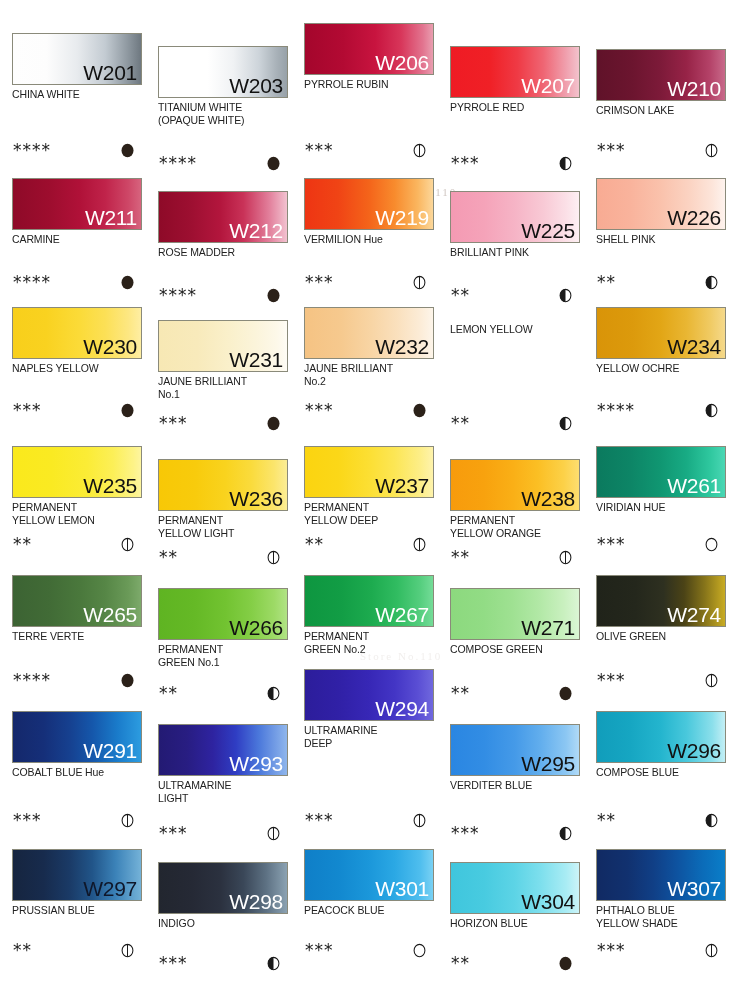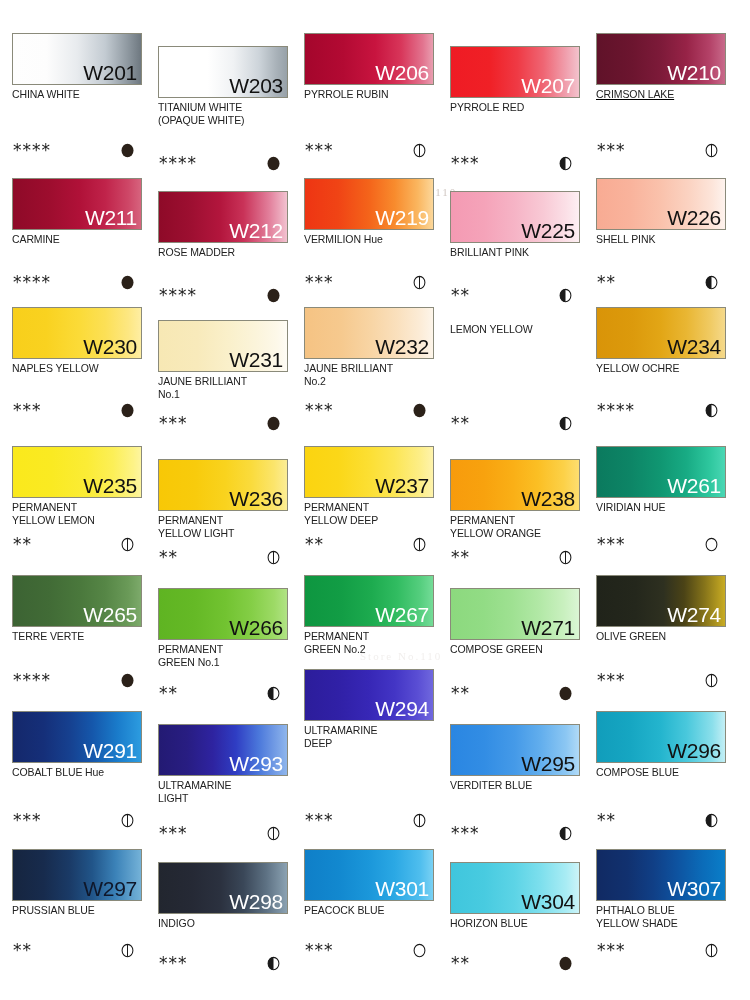--- a/index.html
+++ b/index.html
@@ -110,21 +110,21 @@
       </div>
       <div class="cname">TITANIUM WHITE
 (OPAQUE WHITE)</div>
     </div>
     <div class="rating" style="left: 158px; top: 153px;">
       <span class="stars">****</span>
       <span class="transp" title="opaque" style="left: 108px;"><svg viewBox="0 0 20 20" width="15" height="15">
           <ellipse cx="10" cy="10" rx="8" ry="9" fill="#2b2119"></ellipse>
         </svg></span>
     </div>
-    <div class="cell" style="left: 304px; top: 33px;">
+    <div class="cell" style="left: 304px; top: 23px;">
       <div class="swatch">
         <div class="grad" style="background: linear-gradient(90deg, rgb(164, 6, 44) 0%, rgb(179, 10, 51) 30%, rgb(200, 20, 63) 55%, rgb(216, 54, 90) 75%, rgb(226, 116, 143) 92%, rgb(233, 158, 176) 100%);"></div>
         <div class="code" style="color: rgb(255, 255, 255);">W206</div>
       </div>
       <div class="cname">PYRROLE RUBIN</div>
     </div>
     <div class="rating" style="left: 304px; top: 140px;">
       <span class="stars">***</span>
       <span class="transp" title="semi-transparent" style="left: 108px;"><svg viewBox="0 0 20 20" width="15" height="15">
           <ellipse cx="10" cy="10" rx="7.2" ry="8.2" fill="#fff" stroke="#1a1a1a" stroke-width="1.4"></ellipse>
@@ -138,21 +138,21 @@
       </div>
       <div class="cname">PYRROLE RED</div>
     </div>
     <div class="rating" style="left: 450px; top: 153px;">
       <span class="stars">***</span>
       <span class="transp" title="semi-opaque" style="left: 108px;"><svg viewBox="0 0 20 20" width="15" height="15">
           <ellipse cx="10" cy="10" rx="7.2" ry="8.2" fill="#fff" stroke="#1a1a1a" stroke-width="1.4"></ellipse>
           <path d="M10 1.6 A7.2 8.2 0 0 0 10 18.4 Z" fill="#1a1a1a"></path>
         </svg></span>
     </div>
-    <div class="cell" style="left: 596px; top: 33px; text-decoration: underline;">
+    <div class="cell" style="left: 596px; top: 49px;">
       <div class="swatch">
         <div class="grad" style="background: linear-gradient(90deg, rgb(96, 18, 41) 0%, rgb(108, 21, 47) 28%, rgb(125, 26, 57) 50%, rgb(151, 35, 71) 70%, rgb(180, 66, 104) 88%, rgb(200, 106, 138) 100%);"></div>
         <div class="code" style="color: rgb(255, 255, 255);">W210</div>
       </div>
       <div class="cname">CRIMSON LAKE</div>
     </div>
     <div class="rating" style="left: 596px; top: 140px;">
       <span class="stars">***</span>
       <span class="transp" title="semi-transparent" style="left: 108px;"><svg viewBox="0 0 20 20" width="15" height="15">
           <ellipse cx="10" cy="10" rx="7.2" ry="8.2" fill="#fff" stroke="#1a1a1a" stroke-width="1.4"></ellipse>

